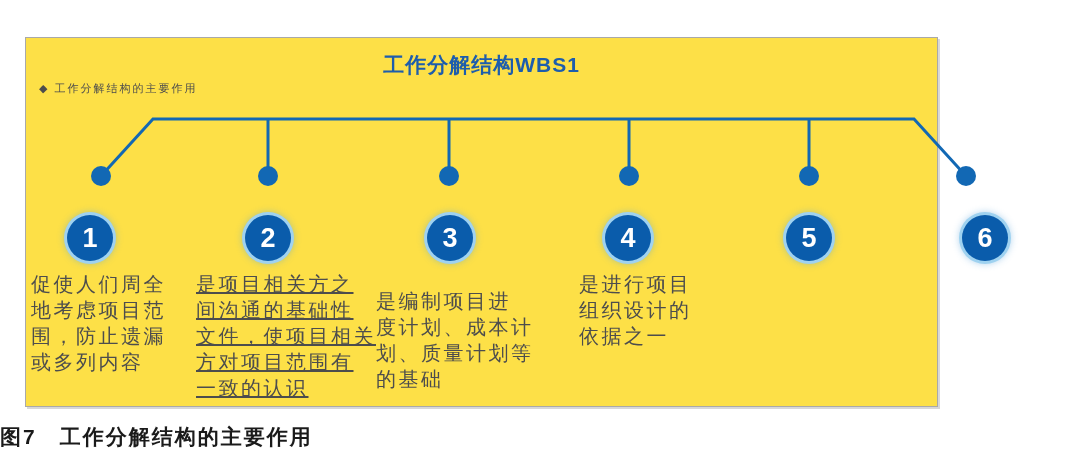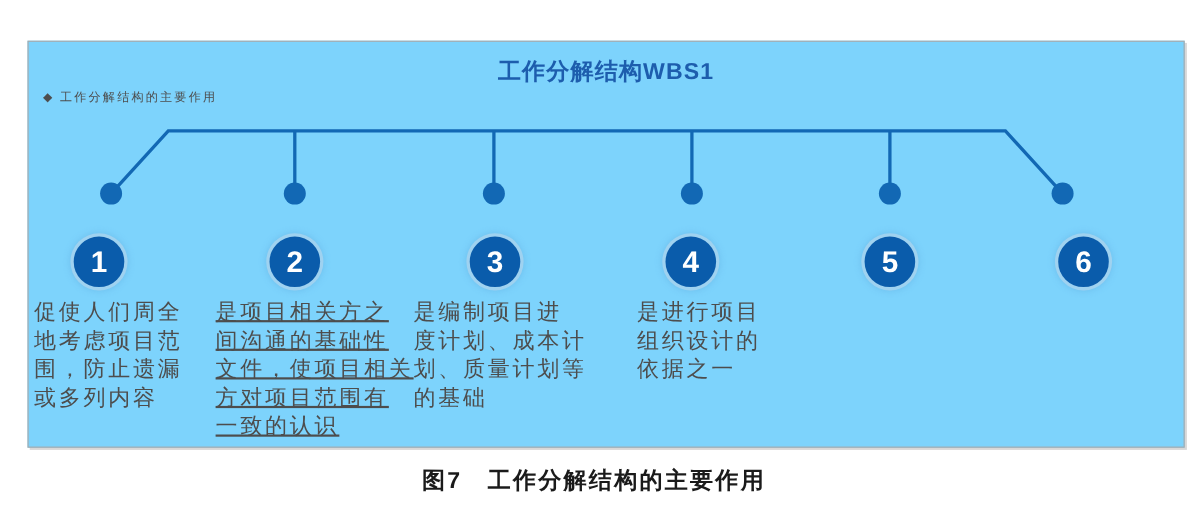--- a/index.html
+++ b/index.html
@@ -12,23 +12,23 @@
     position: relative;
     width: 1080px;
     height: 474px;
     background: #ffffff;
     overflow: hidden;
   }
   .panel {
     position: absolute;
     left: 25px;
     top: 37px;
-    width: 1052px;
+    width: 913px;
     height: 370px;
-    background: #7dd3fc;
+    background: #fde047;
     border: 1px solid #a9a9a9;
     box-shadow: 2px 2px 0 #d8d8d8;
     box-sizing: border-box;
   }
   .panel-title {
     position: absolute;
     left: 0;
     top: 13px;
     width: 100%;
     text-align: center;
@@ -74,30 +74,30 @@
     font-size: 20px;
     line-height: 26px;
     letter-spacing: 2.5px;
     white-space: pre-line;
   }
   .caption {
     position: absolute;
     left: 0;
     top: 423px;
     width: 100%;
-    text-align: center;
+    text-align: left;
     color: #1a1a1a;
     font-size: 21px;
     font-weight: bold;
     letter-spacing: 2px;
   }
   
   .c1 { left: 41px; }  .t1 { left: 5px;   width: 162px; }
   .c2 { left: 219px; } .t2 { left: 170px; width: 182px; text-decoration: underline; }
-  .c3 { left: 401px; } .t3 { left: 350px; width: 170px; }
+  .c3 { left: 401px; } .t3 { left: 350px; width: 170px; margin-top: 17px; }
   .c4 { left: 579px; } .t4 { left: 553px; width: 150px; }
   .c5 { left: 760px; } .t5 { left: 722px; width: 170px; }
   .c6 { left: 936px; } .t6 { left: 903px; width: 140px; }
 </style>
 </head>
 <body>
 
 <div class="stage">
   <div class="panel">
 

